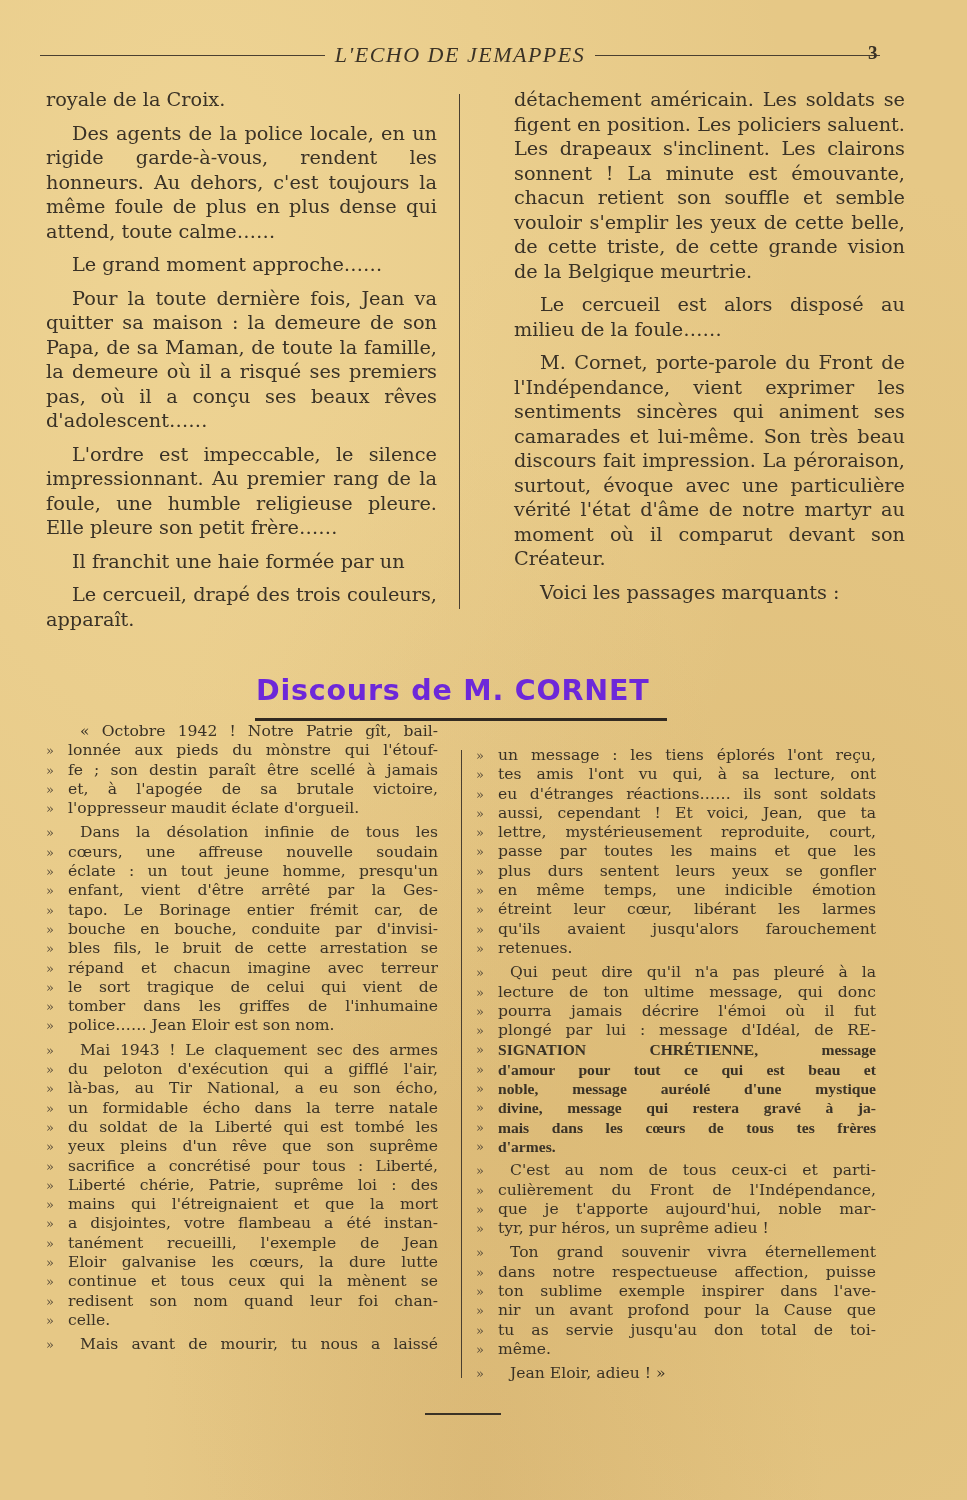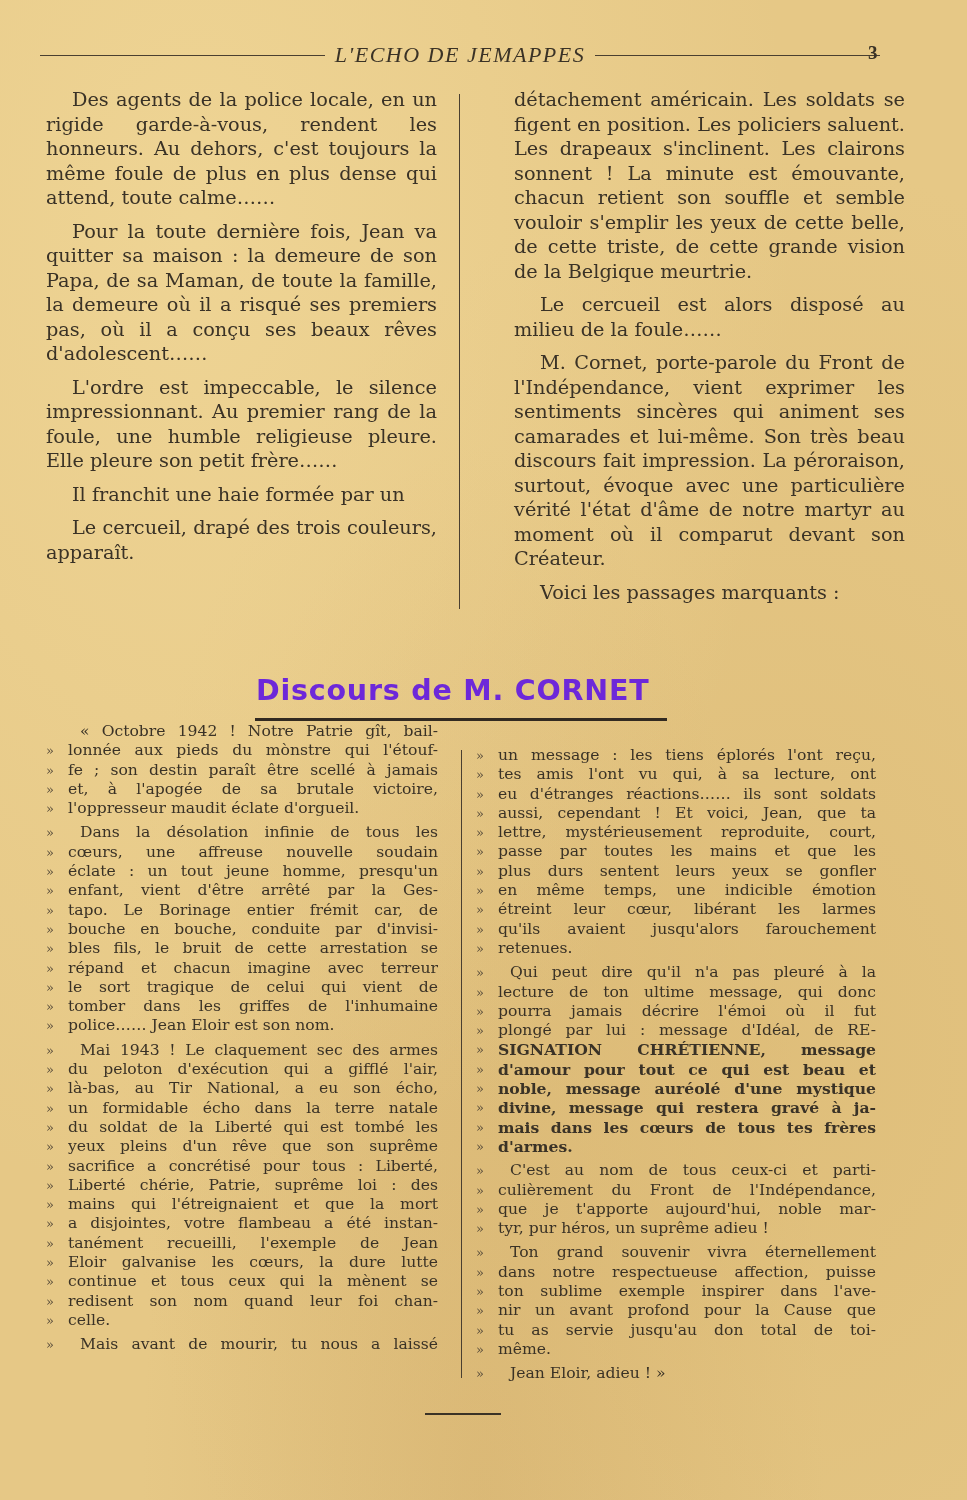--- a/index.html
+++ b/index.html
@@ -63,21 +63,21 @@
   }
   .scol-left  { left: 46px;  top: 722px; width: 392px; }
   .scol-right { left: 476px; top: 746px; width: 400px; }
   .sline { display: flex; white-space: nowrap; height: 19.3px; }
   .sline .q { width: 22px; flex: none; color: #5a4e3c; font-size: 13px; }
   .sline .t { flex: 1; text-align: justify; text-align-last: justify; overflow: hidden; }
   .sline.last .t { text-align-last: left; }
   .sline.para .t { padding-left: 12px; }
   .sline.gap { margin-top: 5px; }
   .sline.first .q { visibility: hidden; width: 22px; }
-  .bold .t { font-weight: bold; }
+  .bold .t { font-weight: bold; font-family: Liberation Serif, serif; }
   .divider-bottom {
     position: absolute; left: 461px; top: 750px; width: 0; height: 628px;
     border-left: 1.5px solid #4a3f30;
   }
   .end-rule {
     position: absolute; left: 425px; top: 1413px; width: 76px;
     border-top: 2px solid #3a3226;
   }
 </style>
 </head>
@@ -86,21 +86,23 @@
 <div class="page">
 
   <div class="running-head">
     <div class="rule"></div>
     <span class="head-title">L'ECHO DE JEMAPPES</span>
     <div class="rule"></div>
   </div>
   <span class="page-number">3</span>
 
   <div class="col col-top-left" id="col-top-left">
+      <p class="noindent">royale de la Croix.</p>
       <p>Des agents de la police locale, en un rigide garde-à-vous, rendent les honneurs. Au dehors, c'est toujours la même foule de plus en plus dense qui attend, toute calme……</p>
+      <p>Le grand moment approche……</p>
       <p>Pour la toute dernière fois, Jean va quitter sa maison : la demeure de son Papa, de sa Maman, de toute la famille, la demeure où il a risqué ses premiers pas, où il a conçu ses beaux rêves d'adolescent……</p>
       <p>L'ordre est impeccable, le silence impressionnant. Au premier rang de la foule, une humble religieuse pleure. Elle pleure son petit frère……</p>
       <p>Il franchit une haie formée par un</p>
       <p>Le cercueil, drapé des trois couleurs, apparaît.</p>
     </div>
   <div class="divider-top"></div>
   <div class="col col-top-right" id="col-top-right">
       <p class="noindent">détachement américain. Les soldats se figent en position. Les policiers saluent. Les drapeaux s'inclinent. Les clairons sonnent ! La minute est émouvante, chacun retient son souffle et semble vouloir s'emplir les yeux de cette belle, de cette triste, de cette grande vision de la Belgique meurtrie.</p>
       <p>Le cercueil est alors disposé au milieu de la foule……</p>
       <p>M. Cornet, porte-parole du Front de l'Indépendance, vient exprimer les sentiments sincères qui animent ses camarades et lui-même. Son très beau discours fait impression. La péroraison, surtout, évoque avec une particulière vérité l'état d'âme de notre martyr au moment où il comparut devant son Créateur.</p>

